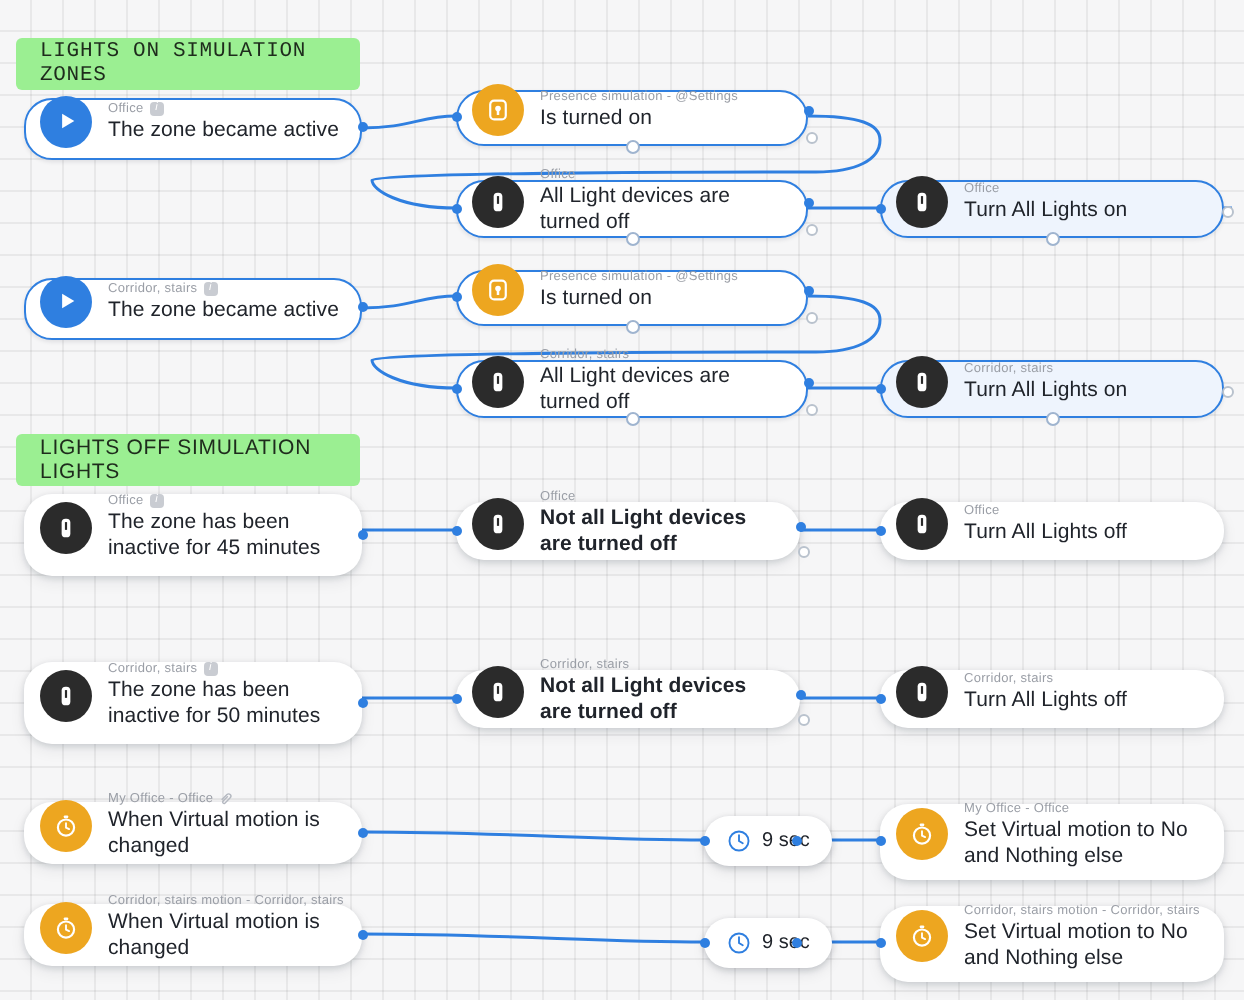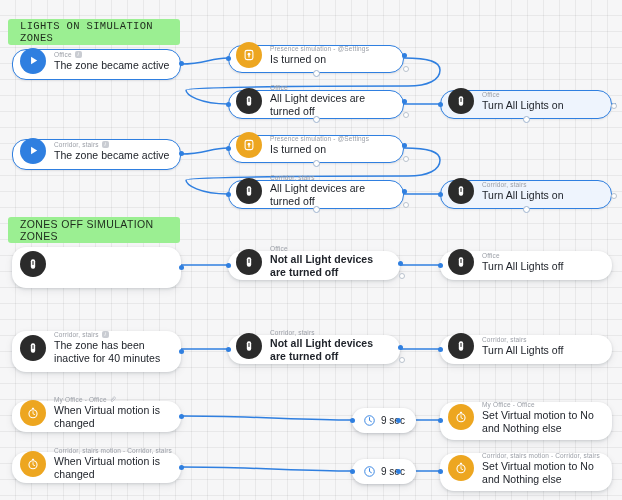--- a/index.html
+++ b/index.html
@@ -127,21 +127,21 @@
 
       <path d="M181,467 C250,467 300,471 352,471"></path>
       <path d="M398,471 C415,471 425,471 440,471"></path>
     </g>
   </svg>
 
   <div class="banner" style="left:8px;top:19px;width:172px;height:26px;font-family:Liberation Mono, monospace;">
     <span>LIGHTS ON SIMULATION ZONES</span>
   </div>
   <div class="banner" style="left:8px;top:217px;width:172px;height:26px;">
-    <span>ZONES OFF SIMULATION ZONES</span>
+    <span>LIGHTS OFF SIMULATION LIGHTS</span>
   </div>
 
   <div class="node outlined" style="left:12px;top:49px;width:169px;height:31px;">
     <span class="ic play">
       <svg width="13" height="13" viewBox="0 0 16 16">
           <polygon points="5,3.5 12.5,8 5,12.5" fill="#fff"></polygon>
         </svg>
     </span>
     <span class="txtwrap">
       <span class="sub">
@@ -271,20 +271,27 @@
   <span class="port hollow" style="left:611px;top:193px;"></span>
   <span class="port vert" style="left:523px;top:206px;"></span>
 
   <div class="node plain" style="left:12px;top:247px;width:169px;height:41px;">
     <span class="ic dark">
       <svg width="14" height="14" viewBox="0 0 18 18">
         <rect x="6.2" y="3" width="5.6" height="12" rx="2.5" fill="#fff"></rect>
         <rect x="8.3" y="5.2" width="1.4" height="5" fill="#2b2b2b"></rect>
       </svg>
     </span>
+    <span class="txtwrap">
+      <span class="sub">
+        <span>Office</span>
+          <i class="badge-i">i</i>
+      </span>
+      <span class="ttl">The zone has been inactive for 45 minutes</span>
+    </span>
   </div>
   <span class="port" style="left:179px;top:265px;"></span>
 
   <div class="node plain" style="left:228px;top:251px;width:172px;height:29px;">
     <span class="ic dark">
       <svg width="14" height="14" viewBox="0 0 18 18">
         <rect x="6.2" y="3" width="5.6" height="12" rx="2.5" fill="#fff"></rect>
         <rect x="8.3" y="5.2" width="1.4" height="5" fill="#2b2b2b"></rect>
       </svg>
     </span>
@@ -316,21 +323,21 @@
       <svg width="14" height="14" viewBox="0 0 18 18">
         <rect x="6.2" y="3" width="5.6" height="12" rx="2.5" fill="#fff"></rect>
         <rect x="8.3" y="5.2" width="1.4" height="5" fill="#2b2b2b"></rect>
       </svg>
     </span>
     <span class="txtwrap">
       <span class="sub">
         <span>Corridor, stairs</span>
           <i class="badge-i">i</i>
       </span>
-      <span class="ttl">The zone has been inactive for 40 minutes</span>
+      <span class="ttl">The zone has been inactive for 50 minutes</span>
     </span>
   </div>
   <span class="port" style="left:179px;top:349px;"></span>
 
   <div class="node plain" style="left:228px;top:335px;width:172px;height:29px;">
     <span class="ic dark">
       <svg width="14" height="14" viewBox="0 0 18 18">
         <rect x="6.2" y="3" width="5.6" height="12" rx="2.5" fill="#fff"></rect>
         <rect x="8.3" y="5.2" width="1.4" height="5" fill="#2b2b2b"></rect>
       </svg>

